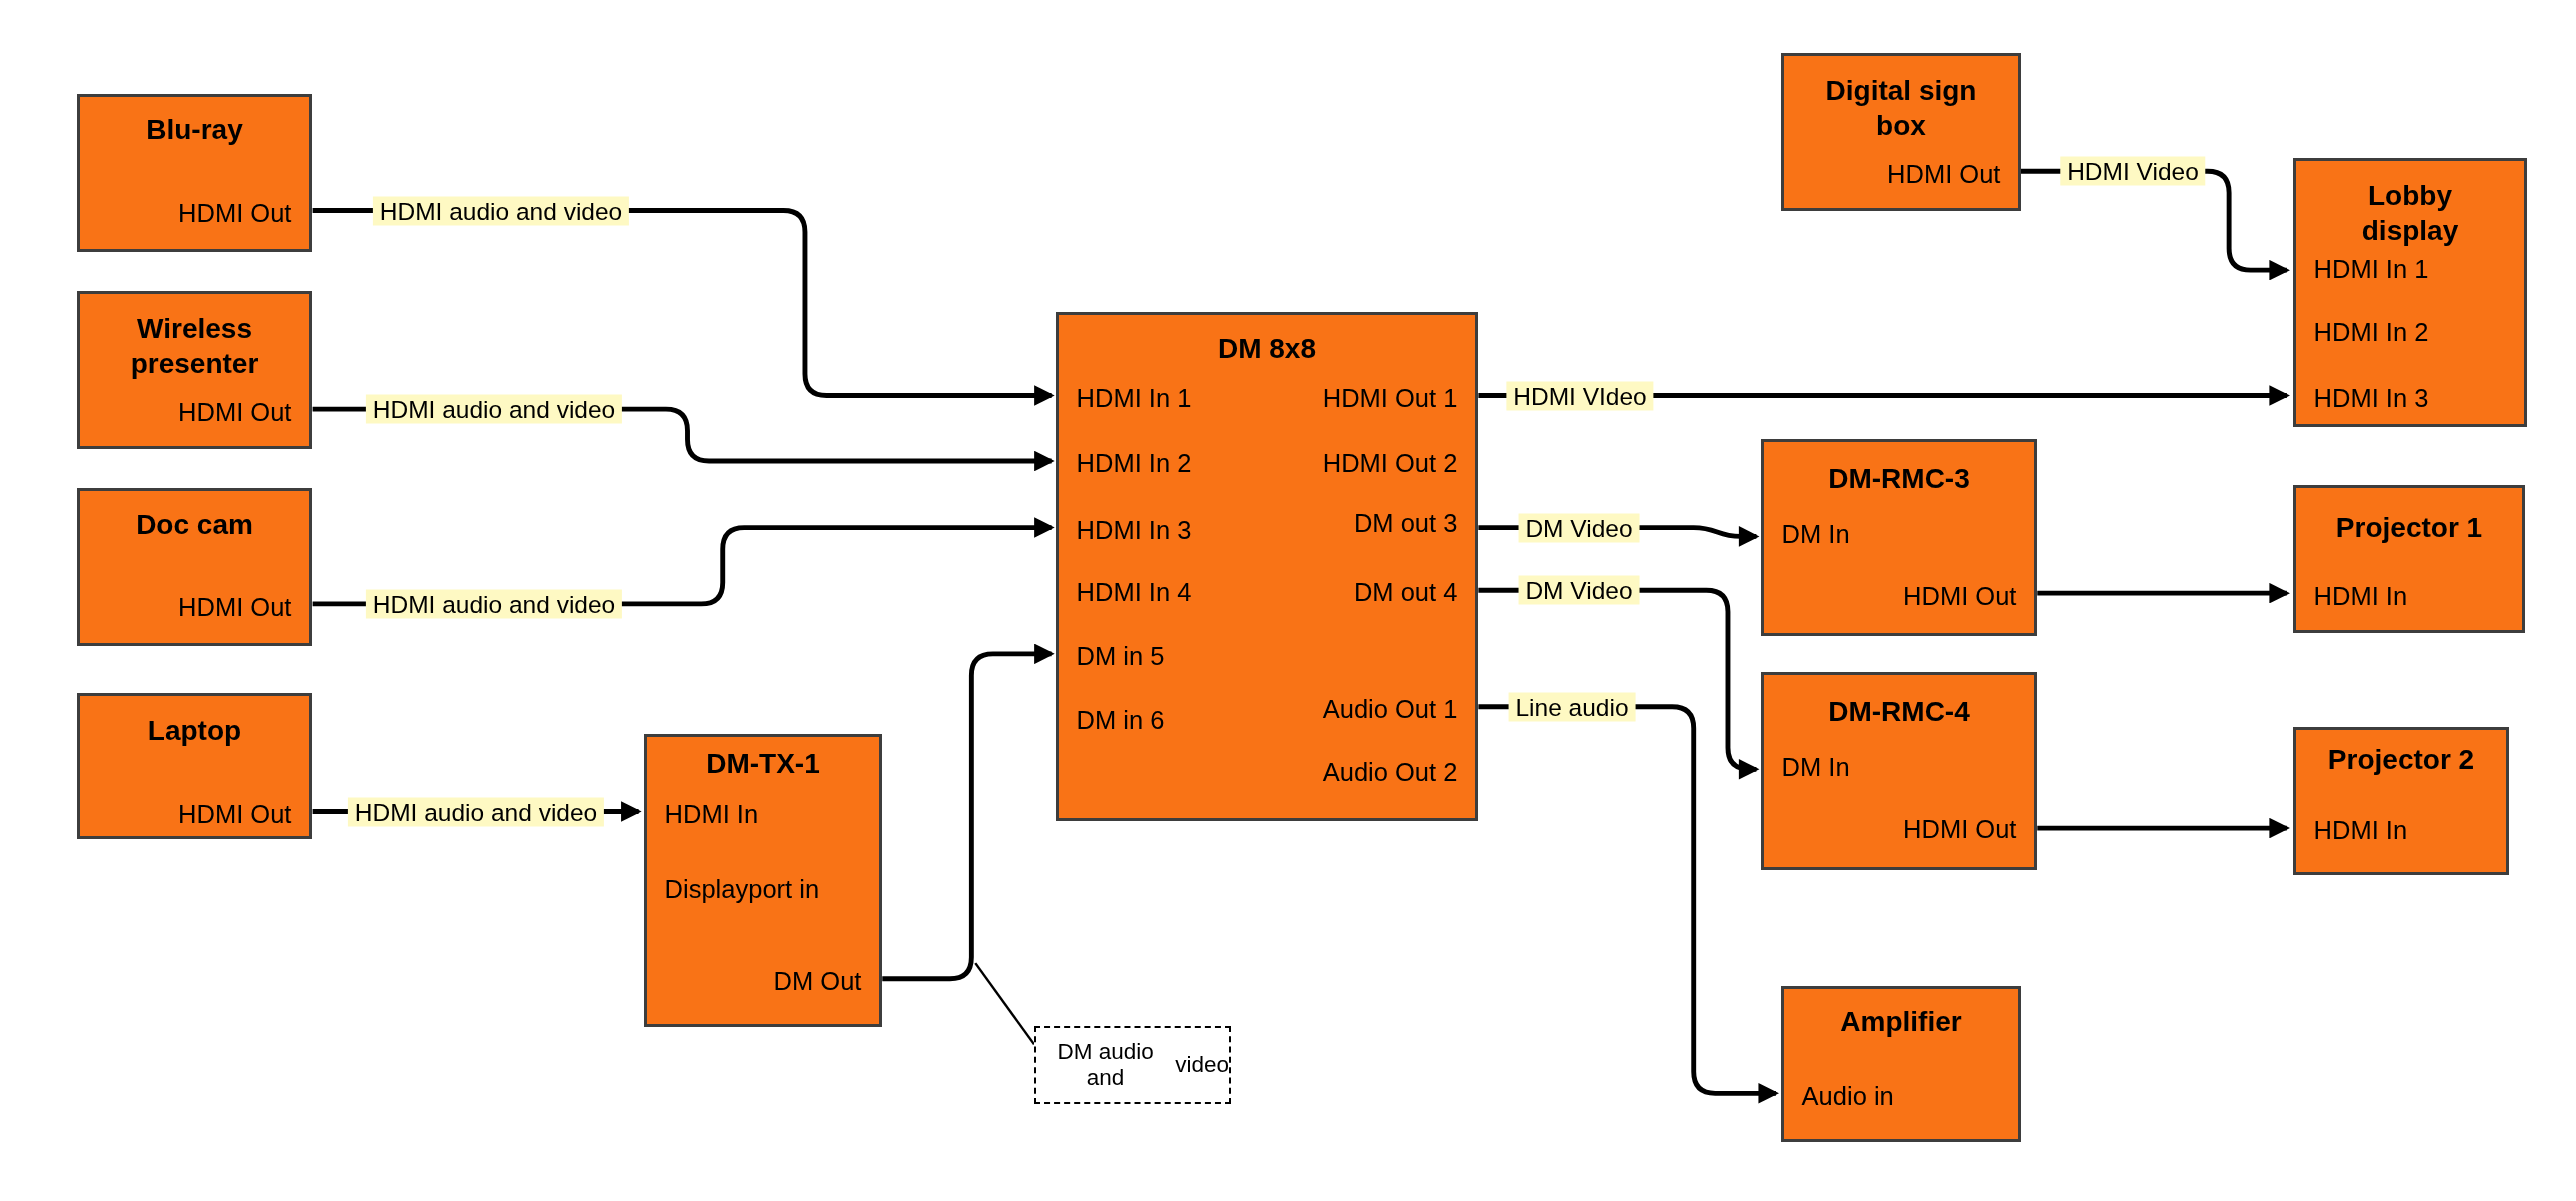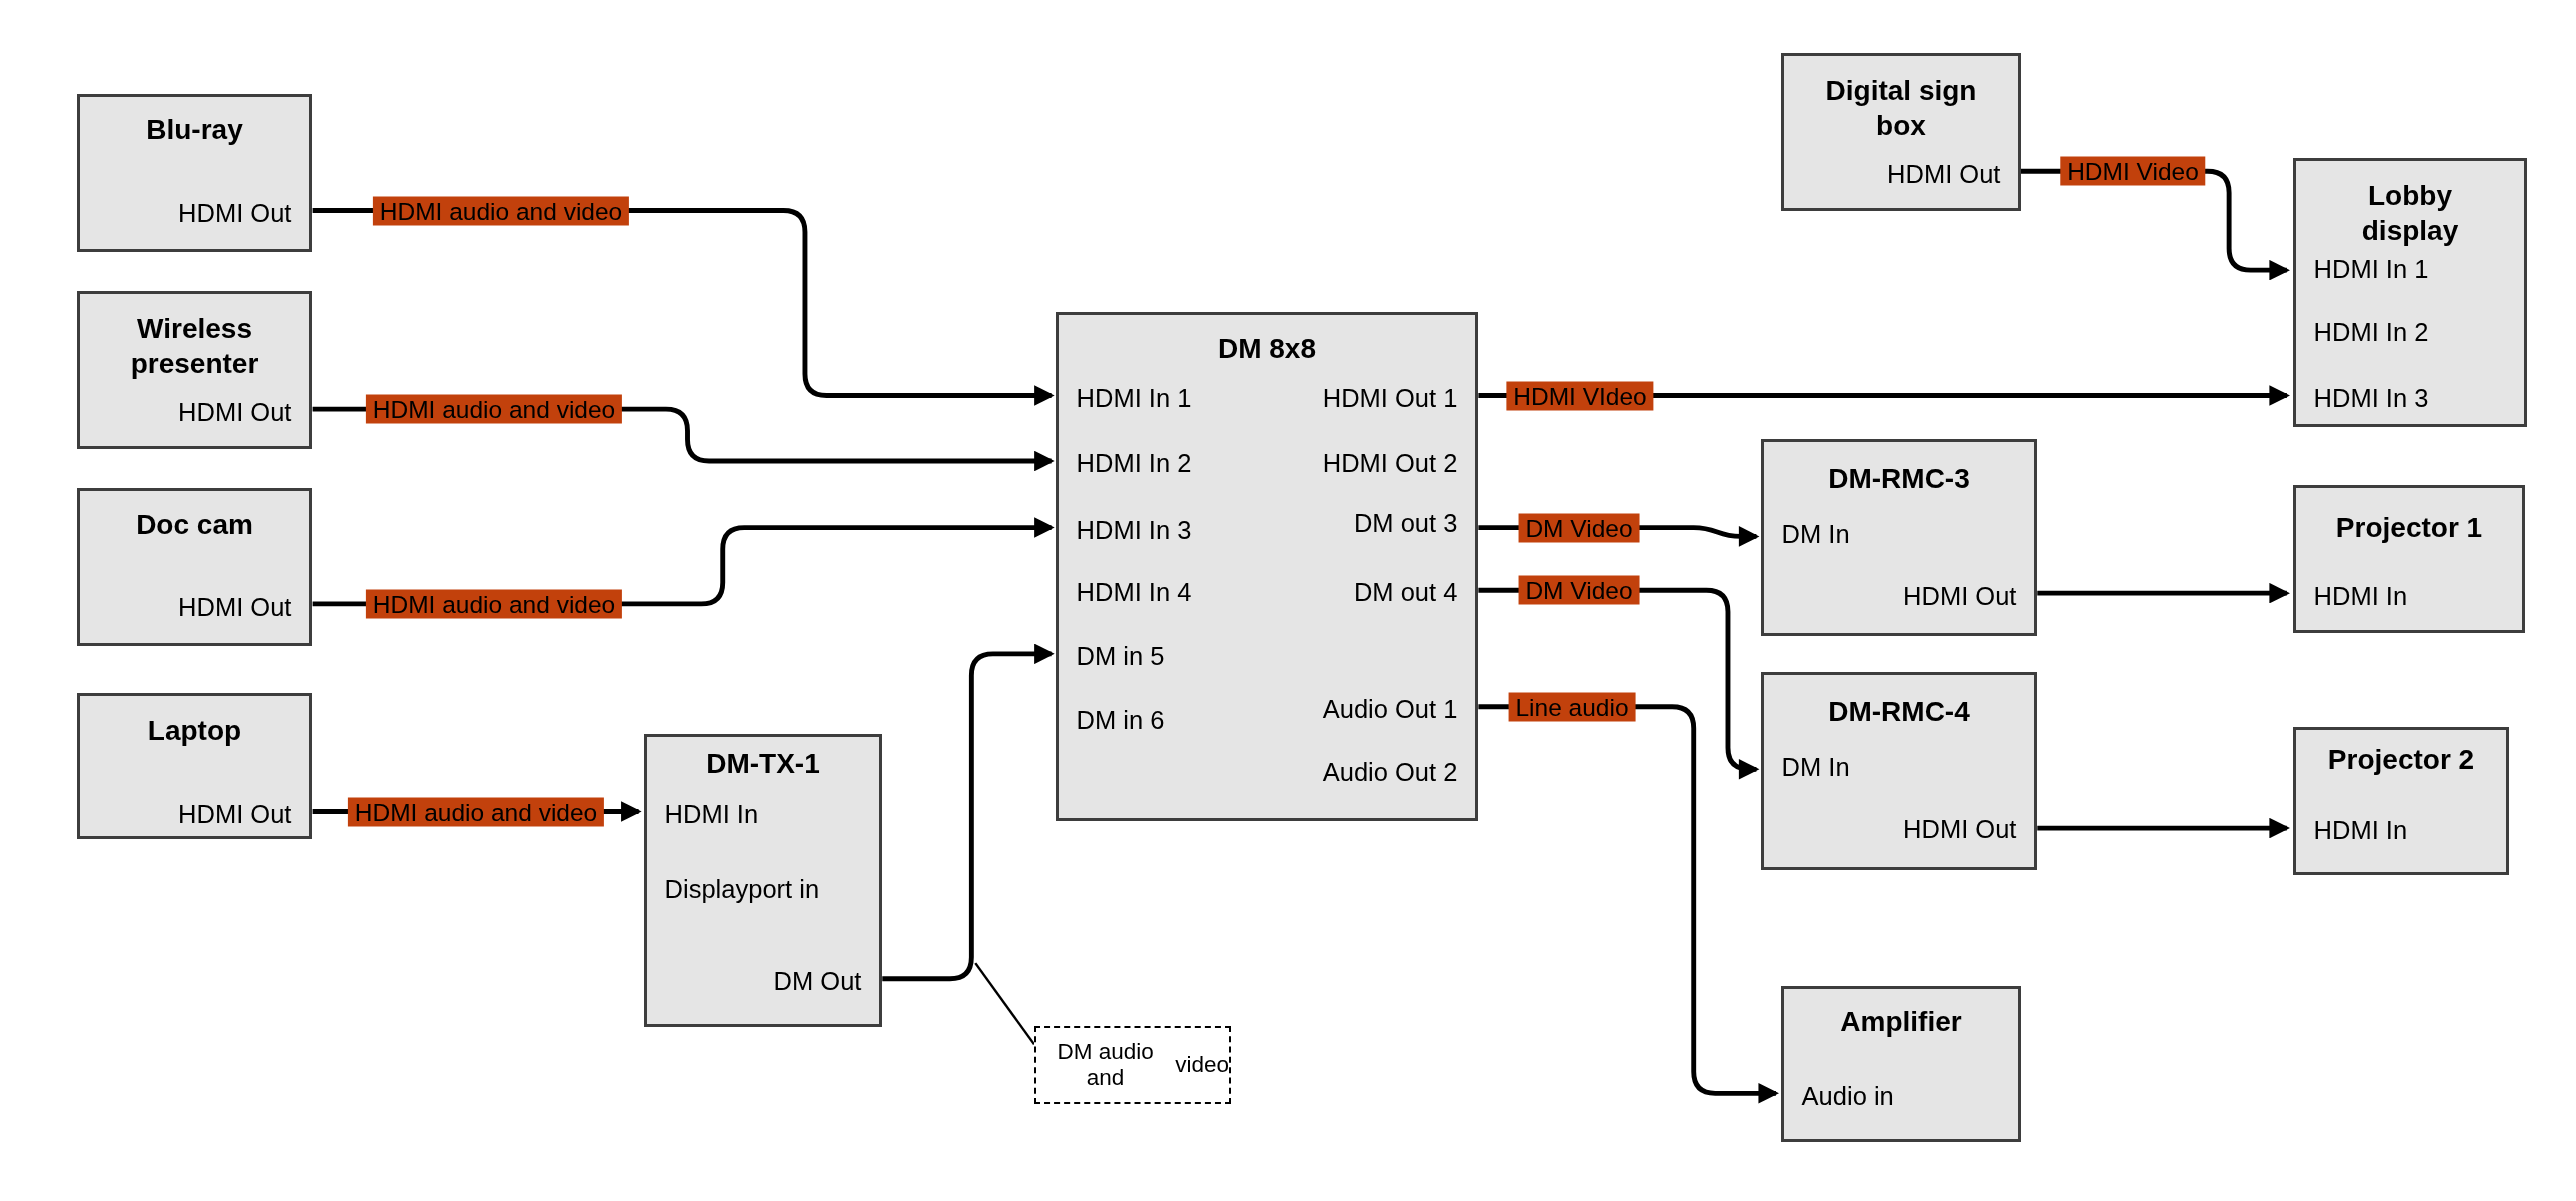--- a/index.html
+++ b/index.html
@@ -9,41 +9,41 @@
     width: 2576px;
     height: 1201px;
     background: #ffffff;
     font-family: "Liberation Sans", "DejaVu Sans", sans-serif;
     color: #000000;
     overflow: hidden;
   }
   #wires { position: absolute; left: 0; top: 0; z-index: 1; }
   .node {
     position: absolute;
-    background: #e5e5e5;
+    background: #f97316;
     border: 3.9px solid #3d3d3d;
     z-index: 2;
   }
   .node .title {
     position: absolute; left: 0; right: 0;
     text-align: center;
     font-size: 28px; font-weight: 700; line-height: 33px;
   }
   .title .tline { display: block; line-height: 35px; }
   .port {
     position: absolute;
     font-size: 25.5px; line-height: 29px;
     white-space: nowrap;
   }
   .port.pl { left: 17.6px; }
   .port.pr { right: 17.6px; }
   .wire-label {
     position: absolute; z-index: 3;
     transform: translate(-50%, -50%);
-    background: #c2410c;
+    background: #fef9c3;
     padding: 0 6.9px;
     font-size: 24.5px; line-height: 29px;
     white-space: nowrap;
   }
   .note {
     position: absolute; left: 1034px; top: 1026px;
     width: 197px; height: 78px;
     border: 2px dashed #000000;
     background: #ffffff; z-index: 2;
     display: flex; flex-direction: row;

